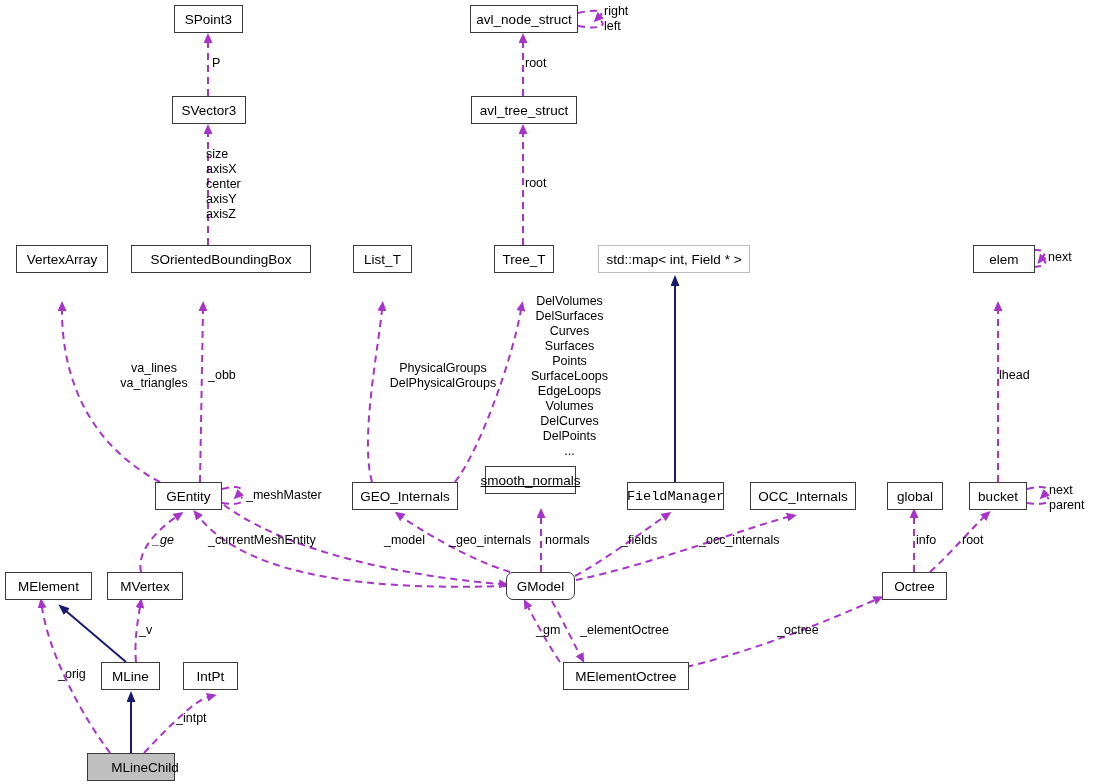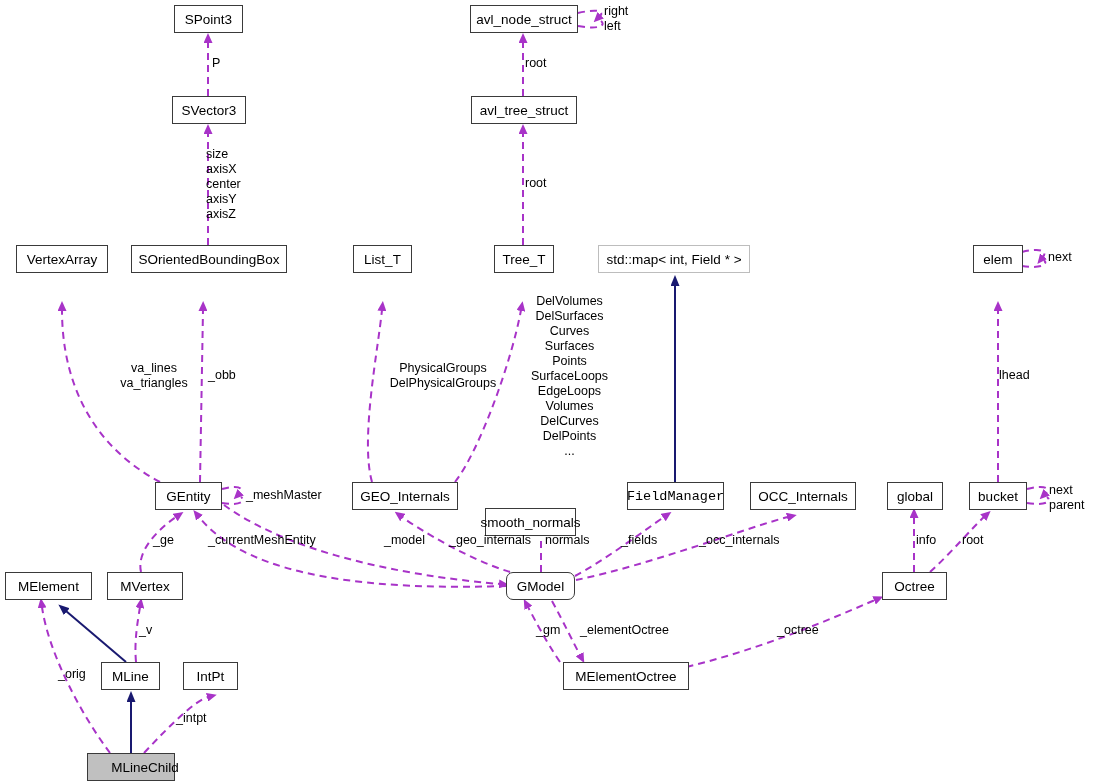--- a/index.html
+++ b/index.html
@@ -118,28 +118,28 @@
 
       <path d="M131,753 L131,701" marker-end="url(#arrI)"></path>
     </g>
   </svg>
 
   <div class="node" style="left:174px;top:5px;width:69px;height:28px;">SPoint3</div>
   <div class="node" style="left:470px;top:5px;width:108px;height:28px;">avl_node_struct</div>
   <div class="node" style="left:172px;top:96px;width:74px;height:28px;">SVector3</div>
   <div class="node" style="left:471px;top:96px;width:106px;height:28px;">avl_tree_struct</div>
   <div class="node" style="left:16px;top:245px;width:92px;height:28px;">VertexArray</div>
-  <div class="node" style="left:131px;top:245px;width:156px;height:28px;">SOrientedBoundingBox</div>
+  <div class="node" style="left:131px;top:245px;width:180px;height:28px;">SOrientedBoundingBox</div>
   <div class="node" style="left:353px;top:245px;width:59px;height:28px;">List_T</div>
   <div class="node" style="left:494px;top:245px;width:60px;height:28px;">Tree_T</div>
   <div class="node lightborder" style="left:598px;top:245px;width:152px;height:28px;">std::map&lt; int, Field * &gt;</div>
-  <div class="node" style="left:973px;top:245px;width:50px;height:28px;">elem</div>
+  <div class="node" style="left:973px;top:245px;width:62px;height:28px;">elem</div>
   <div class="node" style="left:155px;top:482px;width:67px;height:28px;">GEntity</div>
   <div class="node" style="left:352px;top:482px;width:106px;height:28px;">GEO_Internals</div>
-  <div class="node" style="left:485px;top:508px;width:91px;height:28px;">smooth_normals</div>
+  <div class="node" style="left:485px;top:466px;width:91px;height:28px;text-decoration:underline;">smooth_normals</div>
   <div class="node" style="left:627px;top:482px;width:97px;height:28px;font-family:Liberation Mono, monospace;">FieldManager</div>
   <div class="node" style="left:750px;top:482px;width:106px;height:28px;">OCC_Internals</div>
   <div class="node" style="left:887px;top:482px;width:56px;height:28px;">global</div>
   <div class="node" style="left:969px;top:482px;width:58px;height:28px;">bucket</div>
   <div class="node" style="left:5px;top:572px;width:87px;height:28px;">MElement</div>
   <div class="node" style="left:107px;top:572px;width:76px;height:28px;">MVertex</div>
   <div class="node" style="left:506px;top:572px;width:69px;height:28px;border-radius:7px;">GModel</div>
   <div class="node" style="left:882px;top:572px;width:65px;height:28px;">Octree</div>
   <div class="node" style="left:101px;top:662px;width:59px;height:28px;">MLine</div>
   <div class="node" style="left:183px;top:662px;width:55px;height:28px;">IntPt</div>
@@ -170,21 +170,21 @@
 ...</div>
   <div class="elabel ctr" style="left:384px;top:361px;width:118px;">PhysicalGroups
 DelPhysicalGroups</div>
   <div class="elabel lft" style="left:999px;top:368px;">lhead</div>
   <div class="elabel ctr" style="left:104px;top:361px;width:100px;">va_lines
 va_triangles</div>
   <div class="elabel lft" style="left:208px;top:368px;">_obb</div>
   <div class="elabel lft" style="left:246px;top:488px;">_meshMaster</div>
   <div class="elabel lft" style="left:1049px;top:483px;">next</div>
   <div class="elabel lft" style="left:1049px;top:498px;">parent</div>
-  <div class="elabel lft" style="left:153px;top:533px;">_ge</div>
+  <div class="elabel lft" style="left:153px;top:533px;font-style:italic;">_ge</div>
   <div class="elabel lft" style="left:208px;top:533px;">_currentMeshEntity</div>
   <div class="elabel lft" style="left:384px;top:533px;">_model</div>
   <div class="elabel lft" style="left:449px;top:533px;">_geo_internals</div>
   <div class="elabel lft" style="left:545px;top:533px;">normals</div>
   <div class="elabel lft" style="left:621px;top:533px;text-align:center;">_fields</div>
   <div class="elabel lft" style="left:699px;top:533px;">_occ_internals</div>
   <div class="elabel lft" style="left:916px;top:533px;">info</div>
   <div class="elabel lft" style="left:962px;top:533px;">root</div>
   <div class="elabel lft" style="left:536px;top:623px;">_gm</div>
   <div class="elabel lft" style="left:580px;top:623px;">_elementOctree</div>

